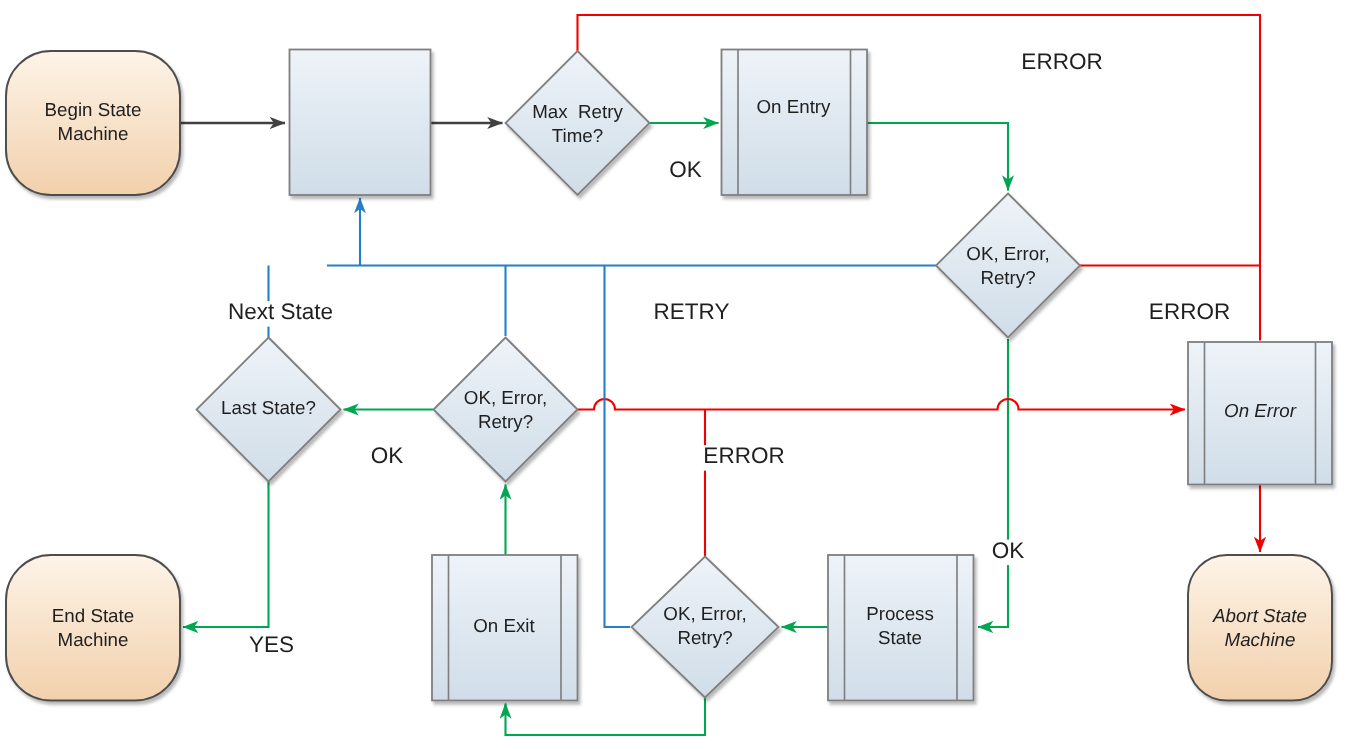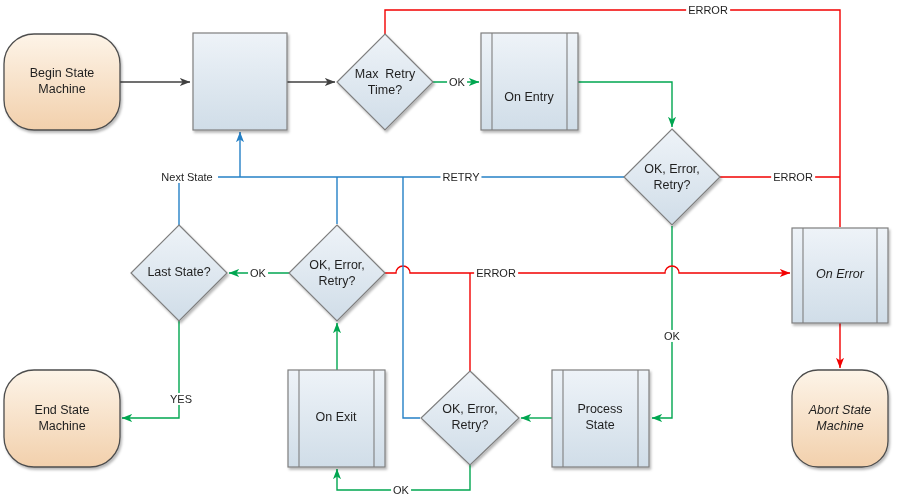--- a/index.html
+++ b/index.html
@@ -24,21 +24,21 @@
   .stopPeachTop{stop-color:var(--terminator-fill-top);}
   .stopPeachBot{stop-color:var(--terminator-fill-bottom);}
   .stopBlueTop{stop-color:var(--node-fill-top);}
   .stopBlueBot{stop-color:var(--node-fill-bottom);}
 
   
   .labels{position:absolute;left:0;top:0;width:100%;height:100%;pointer-events:none;}
   .nlabel{position:absolute;transform:translate(-50%,-50%);white-space:pre;text-align:center;
           font-size:12.5px;line-height:1.25;color:#1f1f1f;}
   .elabel{position:absolute;transform:translate(-50%,-50%);white-space:nowrap;
-          font-size:11px;line-height:1.1;color:#1f1f1f;background:#ffffff;padding:0 2px;}
+          font-size:15px;line-height:1.1;color:#1f1f1f;background:#ffffff;padding:0 2px;margin-top:32px;}
 </style>
 </head>
 <body>
 
 <div class="stage">
 <svg width="903" height="499" viewBox="0 0 903 499" xmlns="http://www.w3.org/2000/svg">
   <defs>
     <linearGradient id="gradPeach" x1="0" y1="0" x2="0" y2="1">
       <stop offset="0" class="stopPeachTop"></stop>
           <stop offset="1" class="stopPeachBot"></stop>
@@ -130,21 +130,21 @@
     <polygon points="179,225 227,273 179,321 131,273" class="shape-node" filter="url(#ds)"></polygon>
     <rect x="4" y="370" width="116" height="97" rx="30" ry="30" class="shape-terminator" filter="url(#ds)"></rect>
   </g>
 </svg>
 
 <div class="labels">
   <div class="nlabel" style="left:62px;top:82px;">Begin State
 Machine</div>
   <div class="nlabel" style="left:385px;top:83px;">Max  Retry
 Time?</div>
-  <div class="nlabel" style="left:529px;top:98px;">On Entry</div>
+  <div class="nlabel" style="left:529px;top:72px;">On Entry</div>
   <div class="nlabel" style="left:672px;top:178px;">OK, Error,
 Retry?</div>
   <div class="nlabel" style="left:840px;top:275px;font-style:italic;">On Error</div>
   <div class="nlabel" style="left:840px;top:419px;font-style:italic;">Abort State
 Machine</div>
   <div class="nlabel" style="left:600px;top:418px;">Process
 State</div>
   <div class="nlabel" style="left:470px;top:418px;">OK, Error,
 Retry?</div>
   <div class="nlabel" style="left:336px;top:418px;">On Exit</div>

